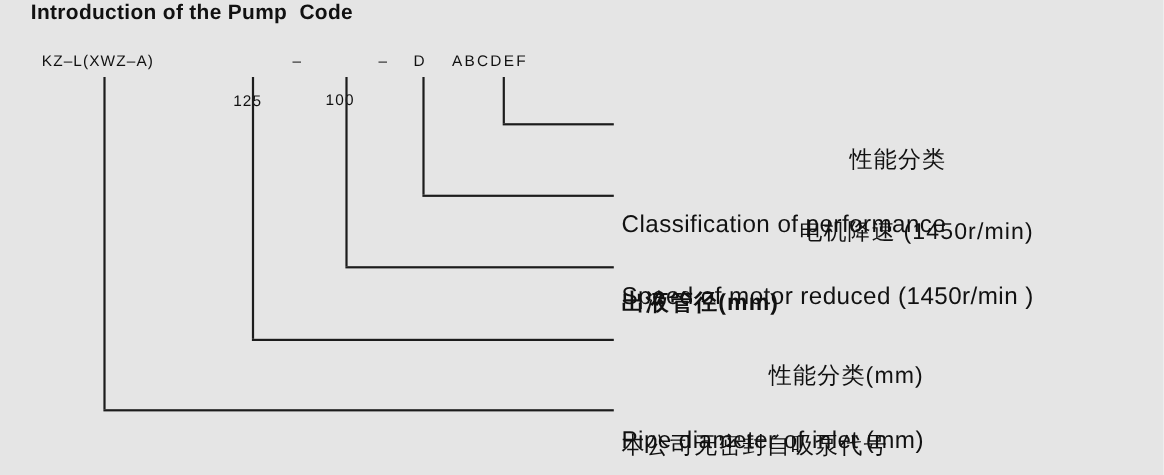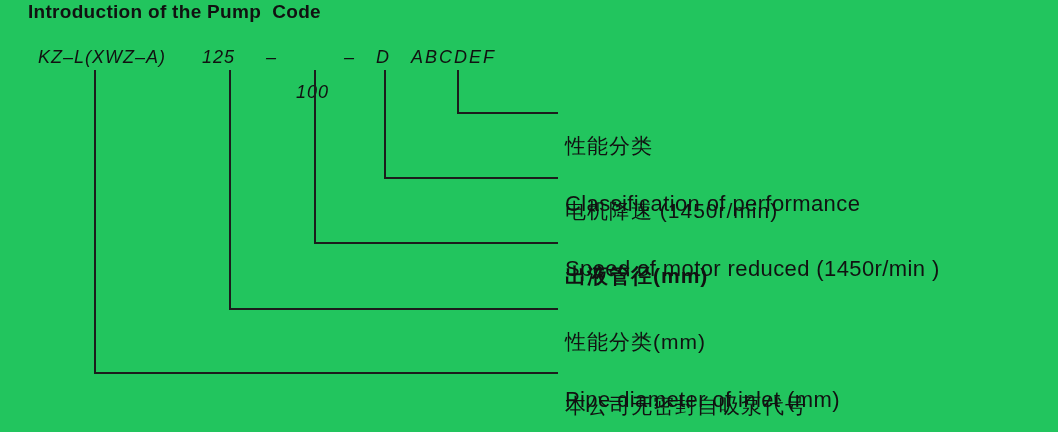--- a/index.html
+++ b/index.html
@@ -4,44 +4,44 @@
 <style>
   html, body {
     margin: 0;
     padding: 0;
     background: #ffffff;
   }
   .canvas {
     position: relative;
     width: 1058px;
     height: 432px;
-    background: #22c55e;
+    background: #e5e5e5;
     font-family: "Liberation Sans", "DejaVu Sans", sans-serif;
     color: #111111;
     overflow: hidden;
+    text-align: right;
   }
   .title {
     position: absolute;
     left: 28px;
     top: 1px;
     font-size: 19px;
     font-weight: bold;
     letter-spacing: 0.3px;
     white-space: pre;
   }
   .code-seg {
     position: absolute;
     top: 47px;
-    font-size: 18px;
+    font-size: 14px;
     letter-spacing: 1px;
     white-space: pre;
-    font-style: italic;
   }
   .seg-prefix { left: 38px; }
-  .seg-inlet  { left: 202px; }
+  .seg-inlet  { left: 212px; margin-top: 36px; }
   .seg-dash1  { left: 266px; }
   .seg-outlet { left: 296px; margin-top: 35px; }
   .seg-dash2  { left: 344px; }
   .seg-speed  { left: 376px; }
   .seg-suffix { left: 411px; letter-spacing: 2px; }
 
   .vline {
     position: absolute;
     width: 2px;
     background: #1c1c1c;

